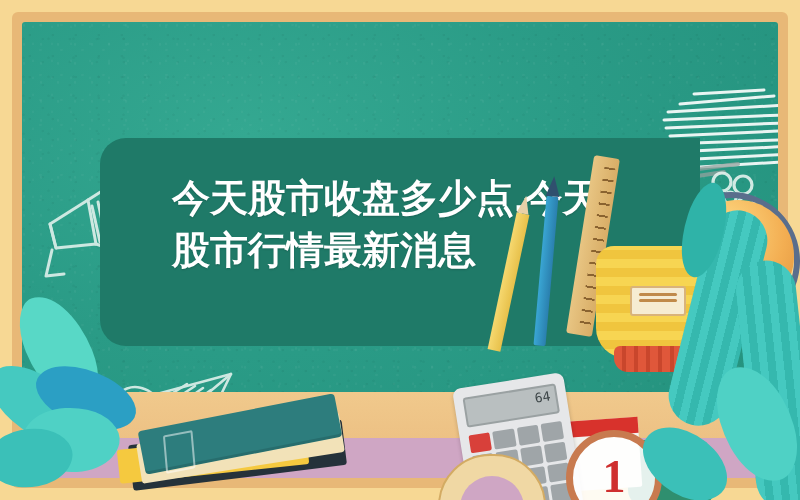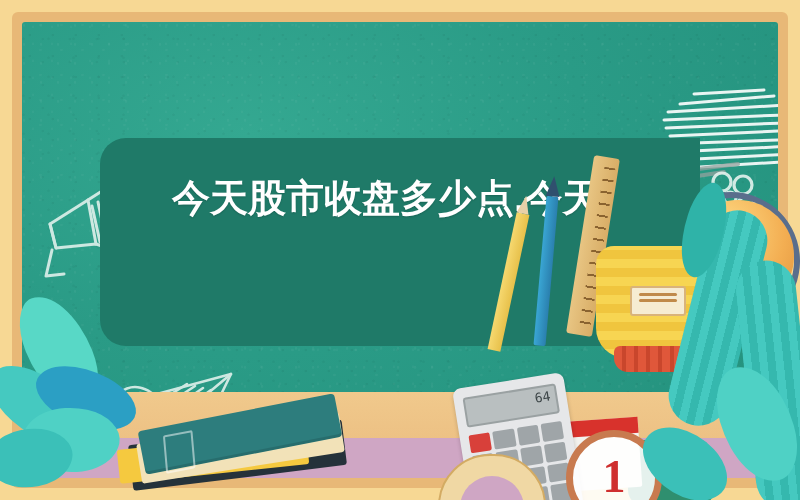--- a/index.html
+++ b/index.html
@@ -293,20 +293,21 @@
         <circle cx="34" cy="34" r="8"></circle>
       <circle cx="22" cy="42" r="8"></circle>
         <circle cx="24" cy="26" r="5"></circle>
     </g>
   </svg>
 
   <div class="title-panel"></div>
 
   <div class="headline">
     <span class="ln">今天股市收盘多少点,今天</span>
+    <span class="ln">股市行情最新消息</span>
   </div>
 
   <div class="desk-tan"></div>
   <div class="desk-pink"></div>
 
   <div>
     <div class="book-dark"></div>
     <div class="book-yellow"></div>
     <div class="book-cream"></div>
     <div class="book-teal"></div>

